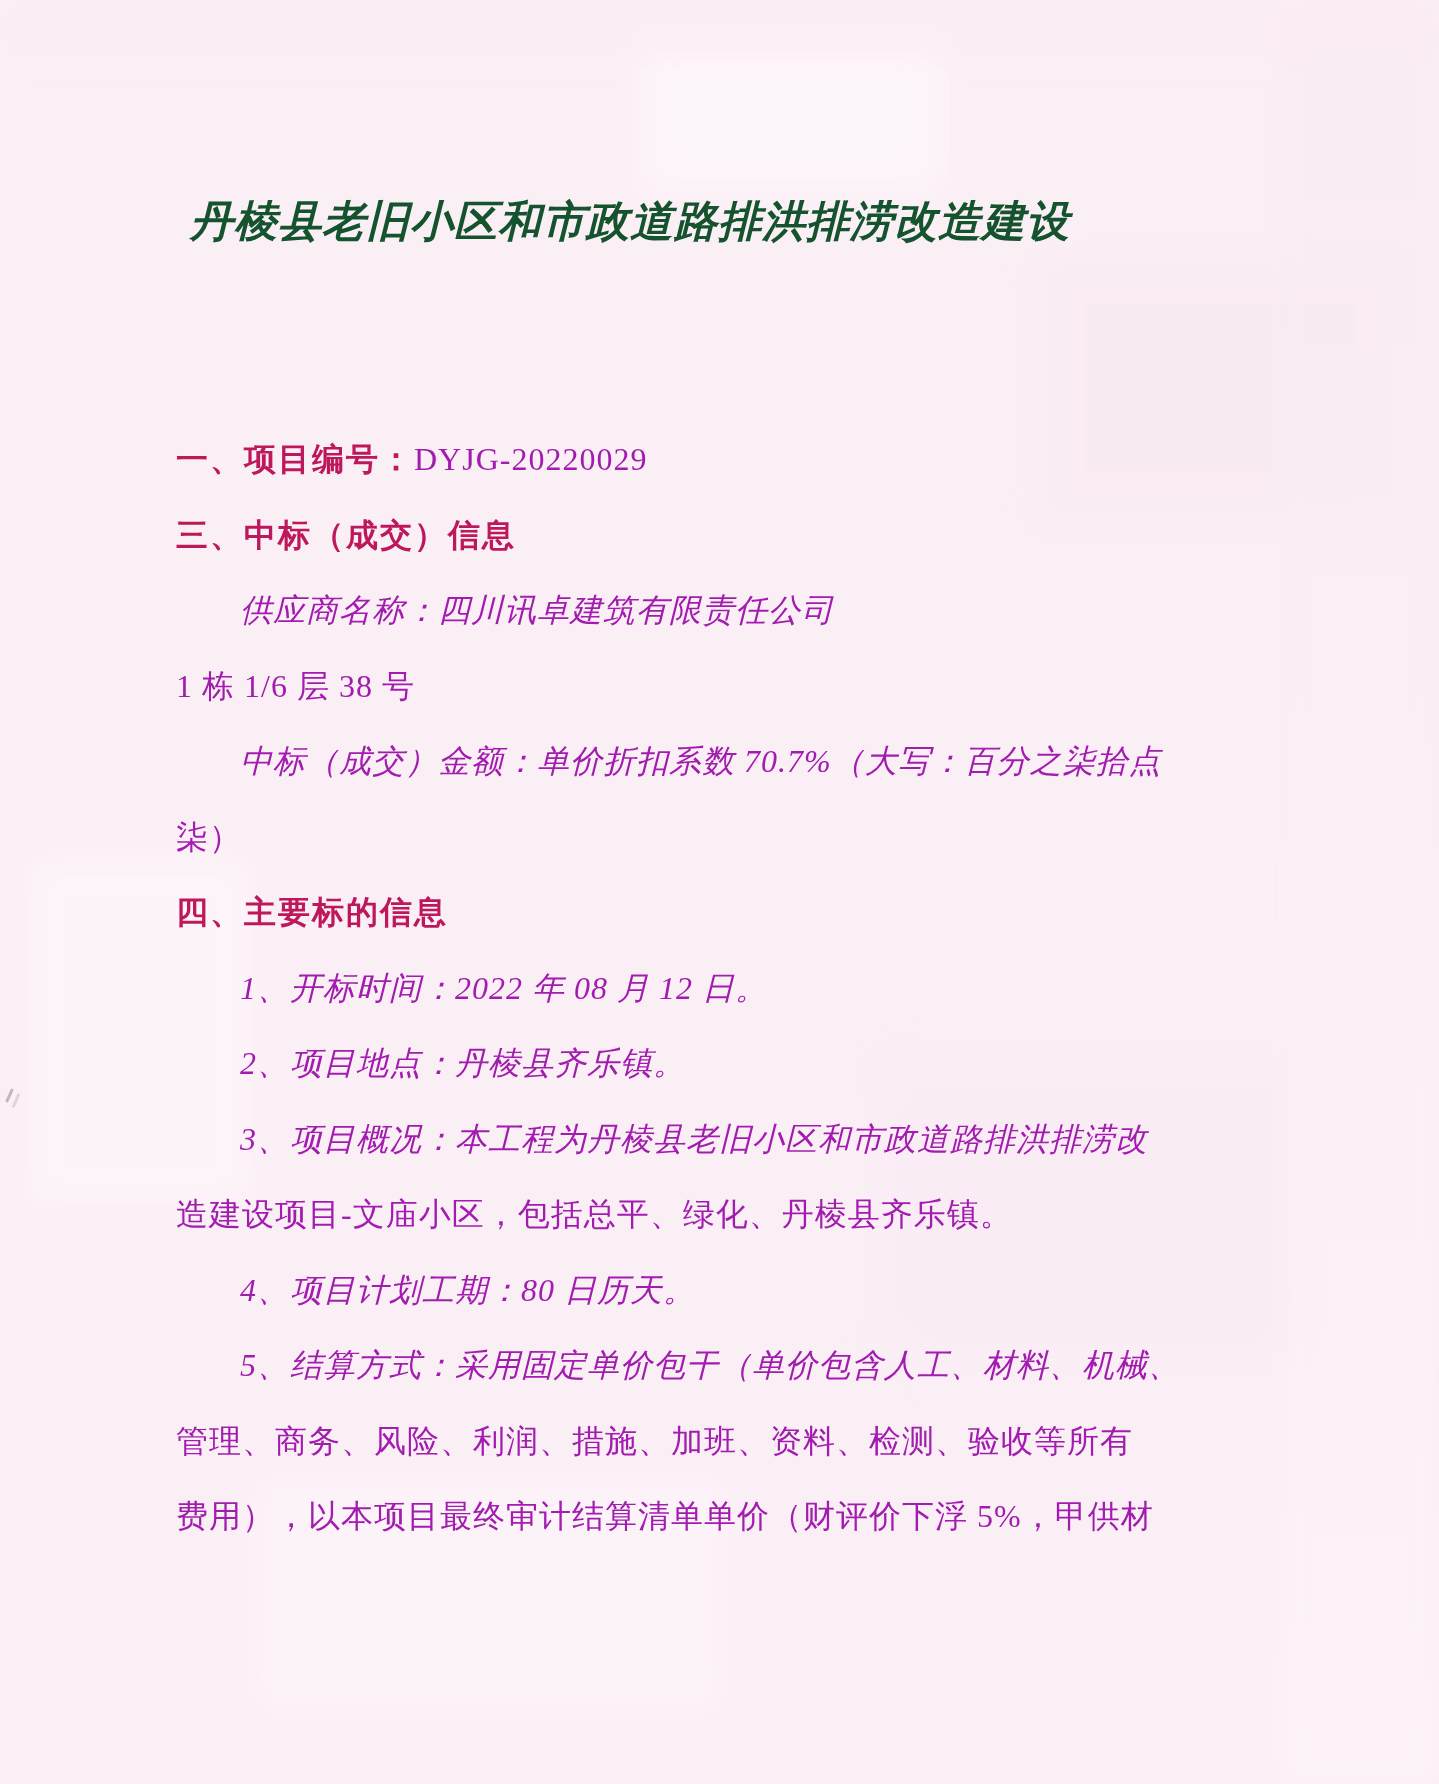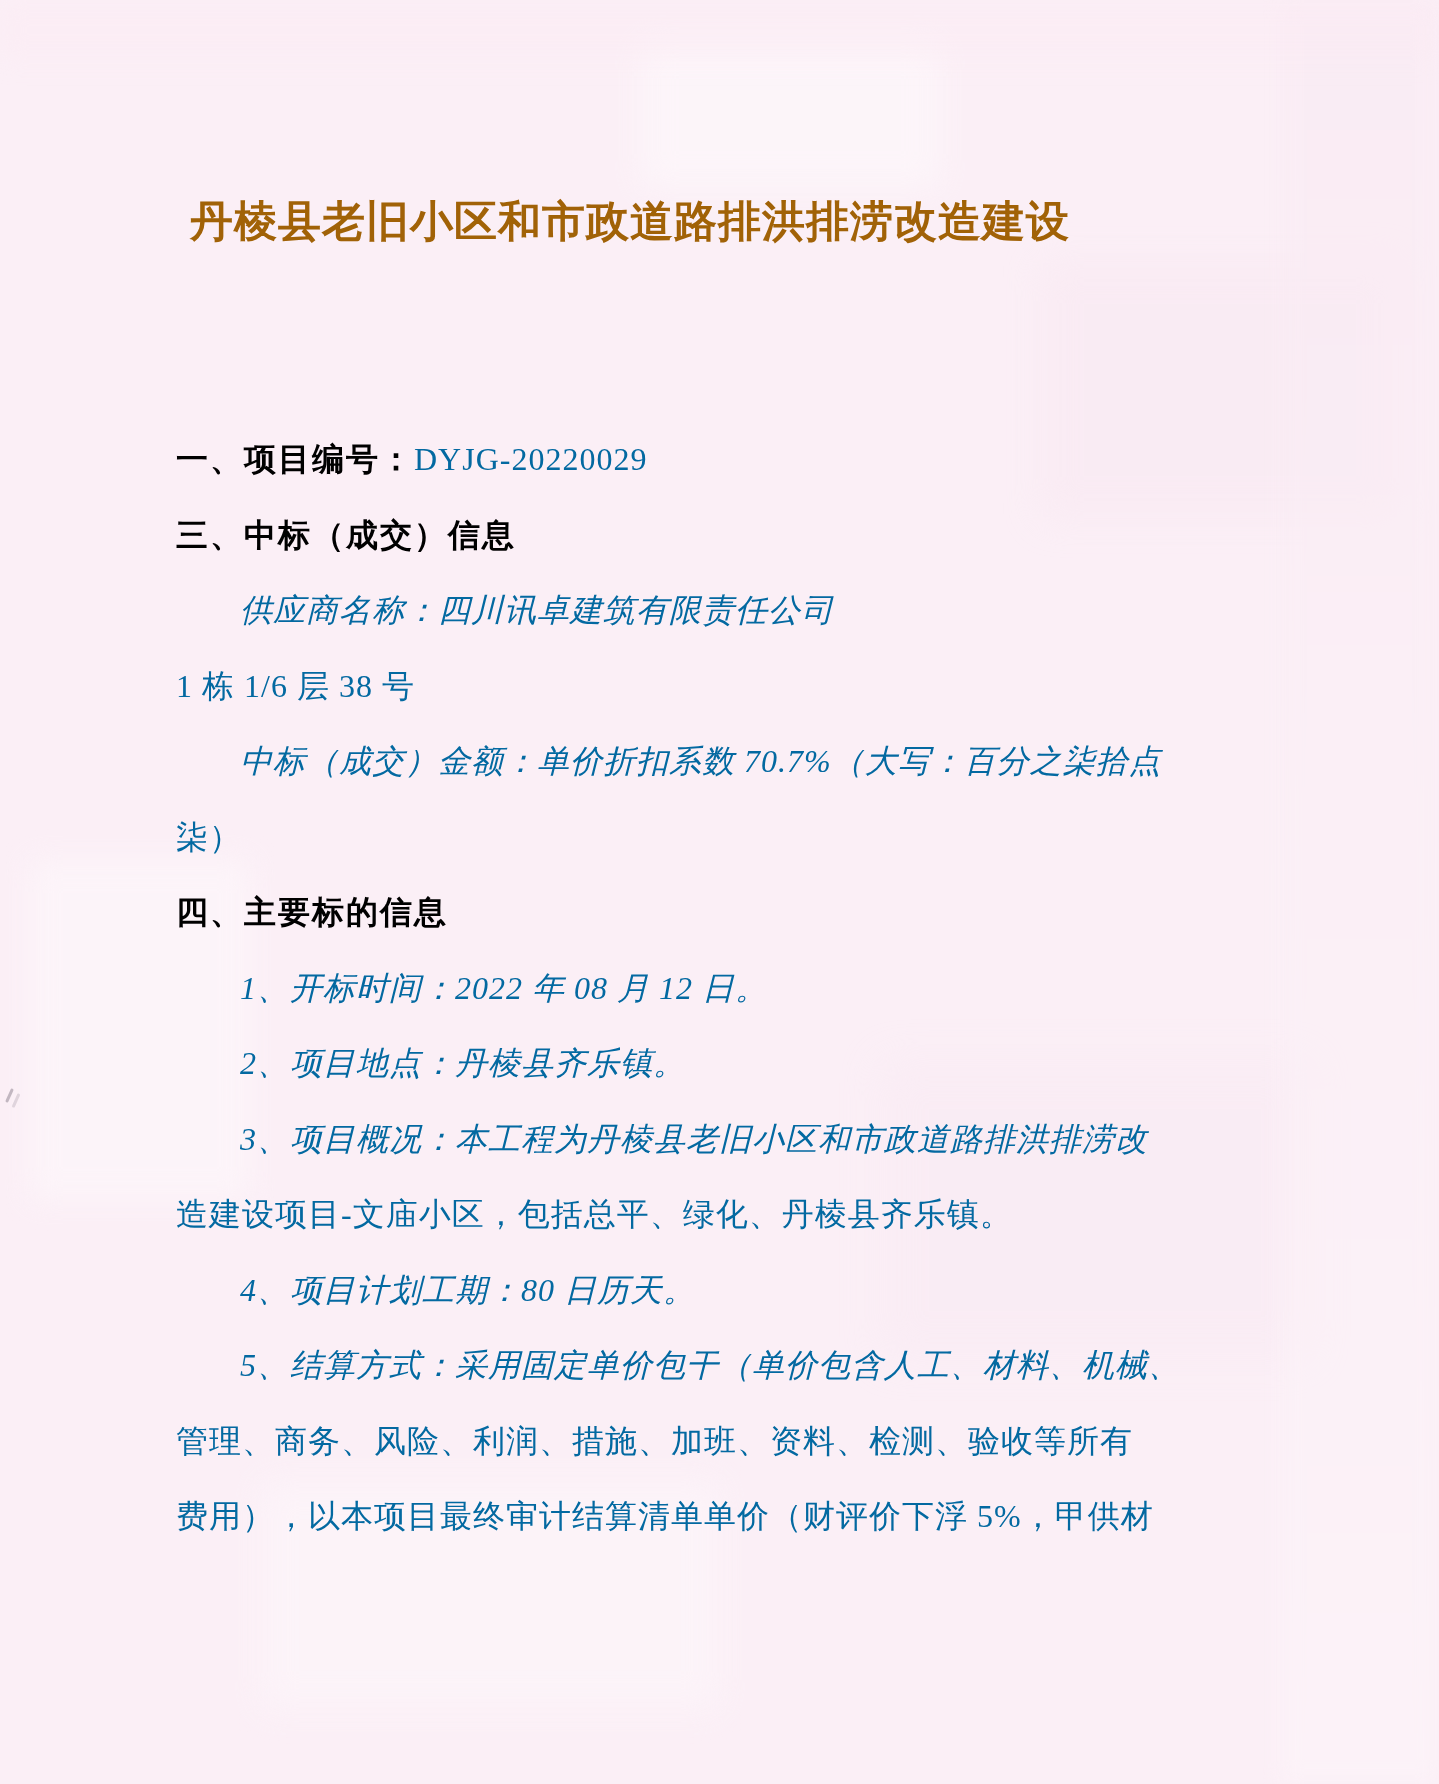--- a/index.html
+++ b/index.html
@@ -51,41 +51,41 @@
     line-height: 42px;
     letter-spacing: 1px;
   }
   .doc-line { height: 75.5px; white-space: nowrap; }
   .doc-line.indent { padding-left: 64px; font-style: italic; }
 
   .line-label {
     font-weight: 700;
     font-family: "Liberation Sans", "DejaVu Sans", sans-serif;
     letter-spacing: 2px;
-    color: #000000;
+    color: #be185d;
   }
-  .line-text { color: #0369a1; }
+  .line-text { color: #a21caf; }
 </style>
 </head>
 <body>
 
 <div class="page" style="background: rgb(251, 239, 246); color: rgb(46, 45, 51);">
 
   <div>
     <div class="patch p1"></div>
     <div class="patch p2"></div>
     <div class="patch p3"></div>
     <div class="patch p4"></div>
     <div class="patch p5"></div>
     <div class="patch p6"></div>
     <div class="patch p7"></div>
     <div class="speck"></div>
   </div>
 
-  <div class="title" style="color: #a16207;">
+  <div class="title" style="color: #14532d; font-style: italic;">
     <div class="title-line">丹棱县老旧小区和市政道路排洪排涝改造建设</div>
   </div>
 
   <div class="body-lines">
 
       <div class="doc-line"><span class="line-label">一、项目编号：</span><span class="line-text">DYJG-20220029</span></div>
 
 
 
       <div class="doc-line"><span class="line-label">三、中标（成交）信息</span><span class="line-text"></span></div>

